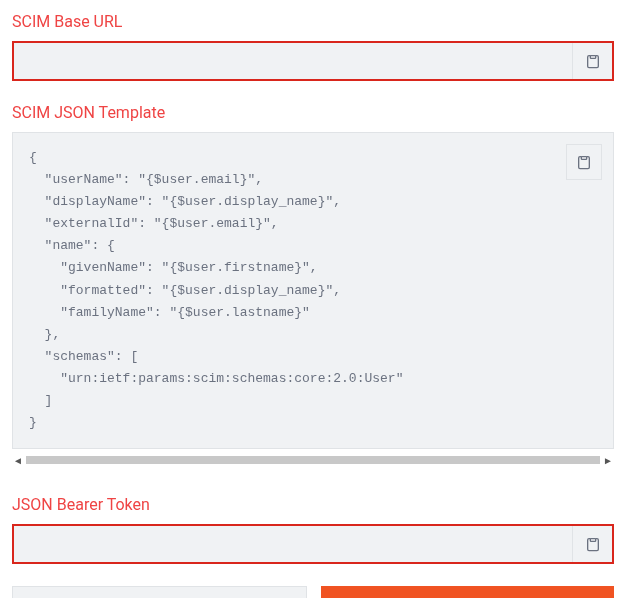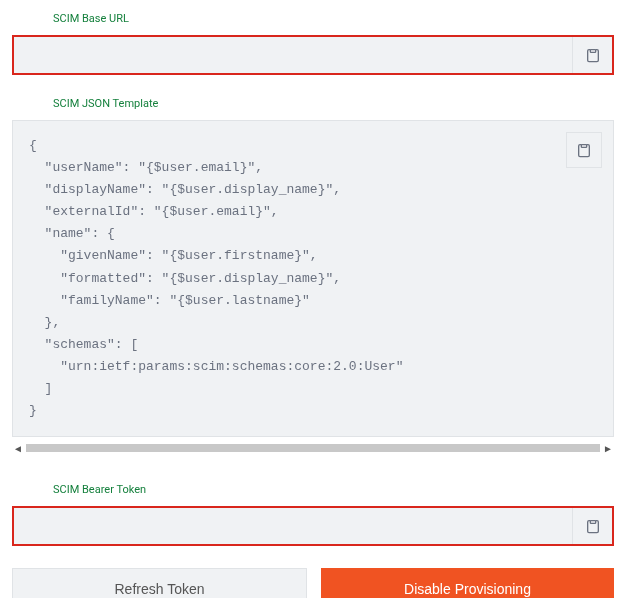--- a/index.html
+++ b/index.html
@@ -9,25 +9,24 @@
     }
     body {
       font-family: -apple-system, BlinkMacSystemFont, "Segoe UI", Roboto, Arial, sans-serif;
       font-size: 14px;
       color: #333;
       background: #fff;
       padding: 12px;
       width: 626px;
     }
     .field-label {
-      font-size: 11px;
-      color: #15803d;
+      font-size: 16px;
+      color: #ef4444;
       margin-bottom: 10px;
       font-weight: 400;
-      margin-left: 41px;
     }
     .input-group {
       display: flex;
       margin-bottom: 22px;
     }
     .input-group.highlighted {
       border: 2px solid #d9261c;
     }
     .text-input {
       flex: 1;
@@ -167,21 +166,21 @@
       <path d="M16 4h2a2 2 0 0 1 2 2v14a2 2 0 0 1-2 2H6a2 2 0 0 1-2-2V6a2 2 0 0 1 2-2h2"></path>
     </svg>
   </div>
   <div class="scroll-track">
     <span class="scroll-arrow">◄</span>
     <div class="scroll-bar"></div>
     <span class="scroll-arrow">►</span>
   </div>
 </div>
 
-<div class="field-label">SCIM Bearer Token</div>
+<div class="field-label">JSON Bearer Token</div>
 <div class="input-group highlighted">
   <input type="text" class="text-input" value="" style="">
   <div class="copy-btn">
     <svg class="clipboard-icon" viewBox="0 0 24 24" fill="none" stroke="#6b7280" stroke-width="2">
       <rect x="8" y="4" width="8" height="4" rx="1"></rect>
       <path d="M16 4h2a2 2 0 0 1 2 2v14a2 2 0 0 1-2 2H6a2 2 0 0 1-2-2V6a2 2 0 0 1 2-2h2"></path>
     </svg>
   </div>
 </div>
 

